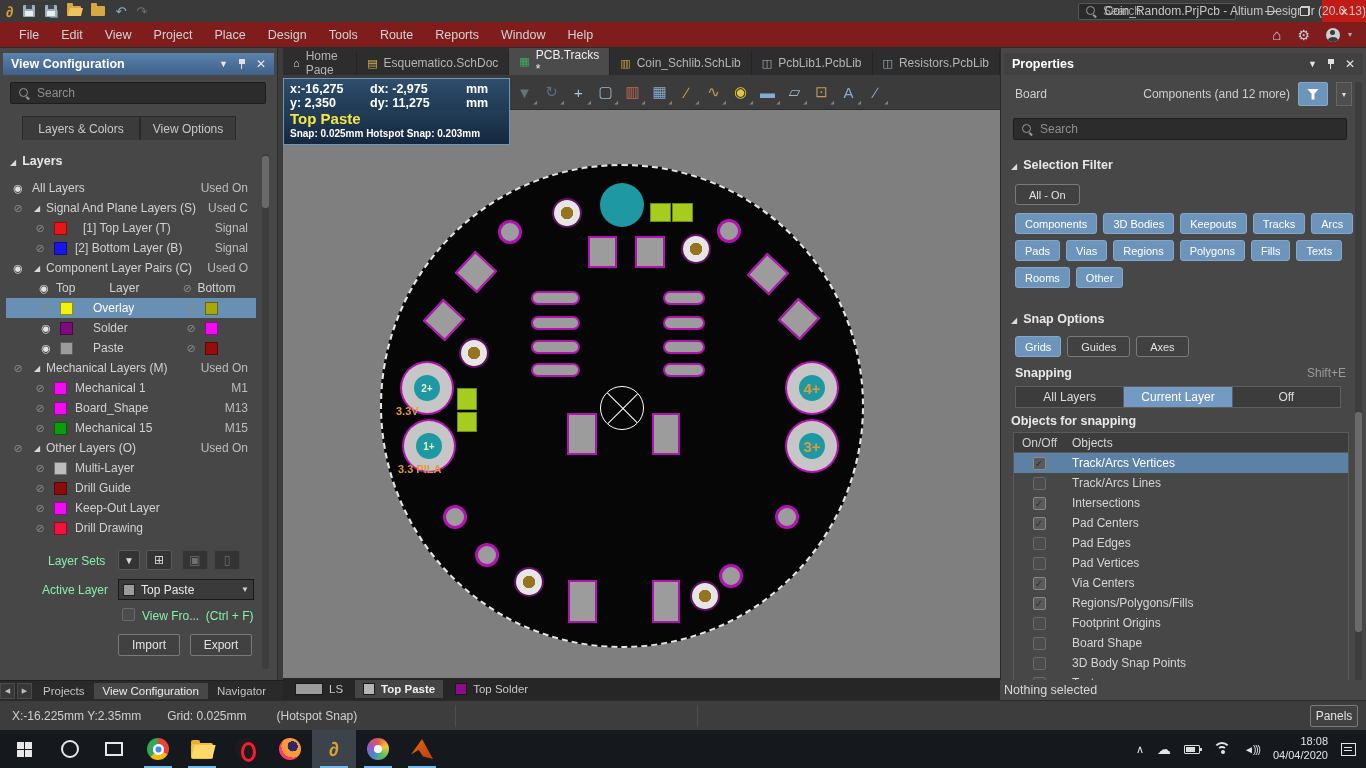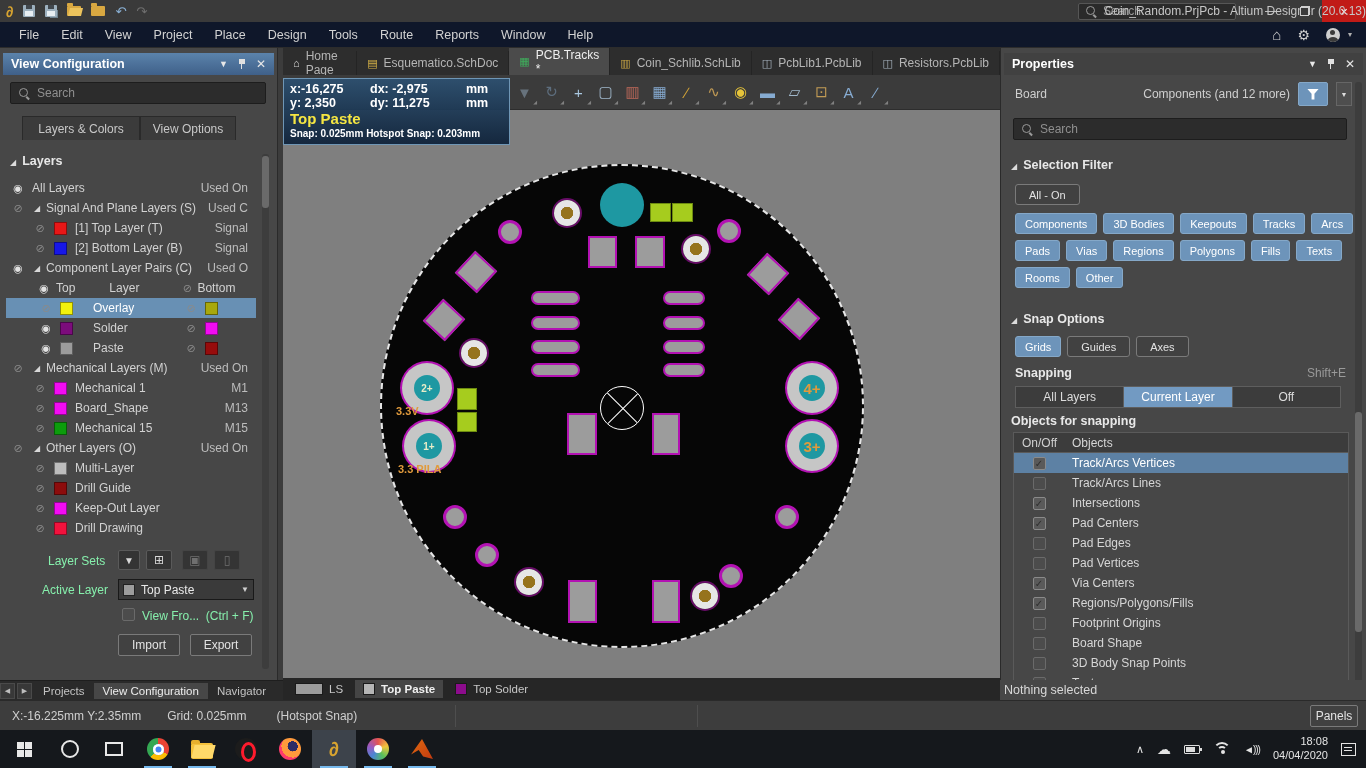--- a/index.html
+++ b/index.html
@@ -26,21 +26,21 @@
   .mag::before{content:"";position:absolute;left:1px;top:1px;width:7px;height:7px;border:1.5px solid #9a9a9a;border-radius:50%}
   .mag::after{content:"";position:absolute;left:9px;top:9px;width:4px;height:1.5px;background:#9a9a9a;transform:rotate(45deg);transform-origin:0 0}
   #tb-search span{color:#9a9a9a}
   .wbtn{width:34px;height:22px;display:flex;align-items:center;justify-content:center;color:#cfcfcf}
   .wbtn.close{width:44px;background:#c11b17;color:#fff;font-size:13px}
   .restore{position:relative;width:10px;height:10px;display:inline-block}
   .restore::before{content:"";position:absolute;right:0;top:0;width:7px;height:7px;border:1px solid #cfcfcf}
   .restore::after{content:"";position:absolute;left:0;bottom:0;width:7px;height:7px;border:1px solid #cfcfcf;background:#3a3a3a}
 
   
-  #menubar{position:absolute;left:0;top:22px;width:1366px;height:26px;background:#0f172a;border-bottom:1px solid #2c2c2c;display:flex;align-items:center}
+  #menubar{position:absolute;left:0;top:22px;width:1366px;height:26px;background:#7f1d1d;border-bottom:1px solid #2c2c2c;display:flex;align-items:center}
   #menu-items{display:flex;padding-left:8px}
   .menu-item{padding:4px 11px;color:#d2d2d2;font-size:12.5px}
   #menu-right{margin-left:auto;display:flex;align-items:center;gap:16px;padding-right:14px;color:#cfcfcf}
   .home-glyph{font-size:15px}.gear-glyph{font-size:14px}
   .person{width:14px;height:14px;border-radius:50%;background:#cfcfcf;position:relative;overflow:hidden;display:inline-block}
   .person::before{content:"";position:absolute;left:4.5px;top:2.5px;width:5px;height:5px;border-radius:50%;background:#3a3a3a}
   .person::after{content:"";position:absolute;left:2px;top:9px;width:10px;height:6px;border-radius:50% 50% 0 0;background:#3a3a3a}
   .tiny-caret{font-size:8px;color:#b0b0b0;margin-left:-10px}
 
   
@@ -284,21 +284,21 @@
       </div>
       <div class="trow" style="padding-left: 4px;">
         <span class="eye off">⊘</span>
         <span class="garrow" style="margin-left: 8px;">◢</span>
         <span>Signal And Plane Layers (S)</span>
         <span class="right">Used C</span>
       </div>
       <div class="trow" style="padding-left: 26px;">
         <span class="eye off">⊘</span>
         <span class="swatch" style="background: rgb(232, 23, 23); margin-left: 6px;"></span>
-        <span style="margin-left: 8px;">[1] Top Layer (T)</span>
+        <span style="margin-left: 16px;">[1] Top Layer (T)</span>
         <span class="right">Signal</span>
       </div>
       <div class="trow" style="padding-left: 26px;">
         <span class="eye off">⊘</span>
         <span class="swatch" style="background: rgb(23, 23, 232); margin-left: 6px;"></span>
         <span style="margin-left: 8px;">[2] Bottom Layer (B)</span>
         <span class="right">Signal</span>
       </div>
       <div class="trow" style="padding-left: 4px;">
         <span class="eye on">◉</span>

